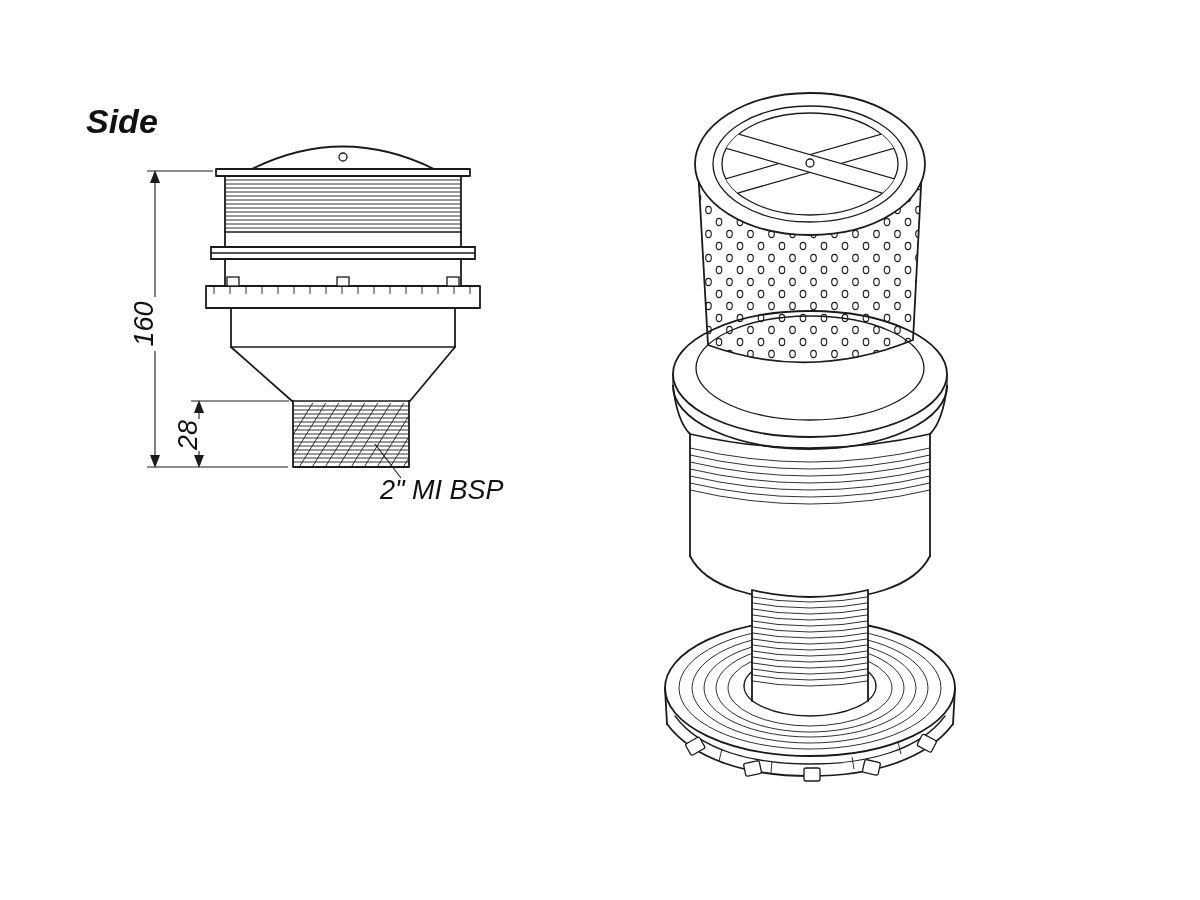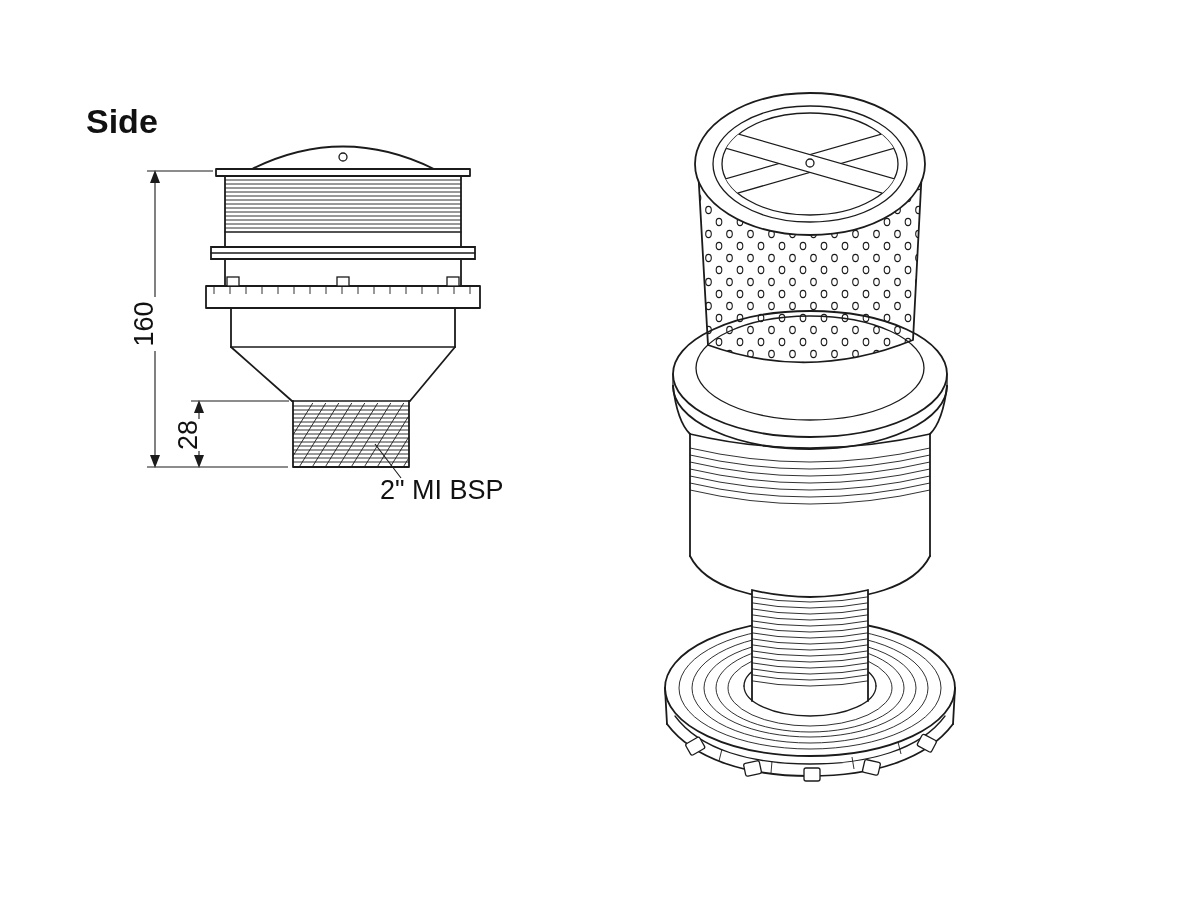--- a/index.html
+++ b/index.html
@@ -1,17 +1,17 @@
 <!DOCTYPE html>
 <html><head>
 <meta charset="utf-8">
 <style>
   html,body{margin:0;padding:0;background:#ffffff;}
   .canvas{position:relative;width:1200px;height:900px;background:#ffffff;overflow:hidden;
-          font-family:"Liberation Sans",sans-serif;}
+          font-family:"Liberation Sans",sans-serif;font-style:italic;}
   .canvas svg{position:absolute;left:0;top:0;}
   .ol{fill:none;stroke:#1b1b1b;stroke-width:1.8;stroke-linecap:round;}
   .ml{fill:none;stroke:#1b1b1b;stroke-width:1.3;stroke-linecap:round;}
   .tl{fill:none;stroke:#1b1b1b;stroke-width:0.9;}
   .dim{fill:none;stroke:#1b1b1b;stroke-width:1.1;}
   .arr{fill:#1b1b1b;stroke:none;}
   .wf{fill:#ffffff;}
   .lbl{fill:#111111;font-family:"Liberation Sans",sans-serif;}
   .title{font-weight:bold;font-size:34px;}
   .dimtxt{font-size:27px;}

